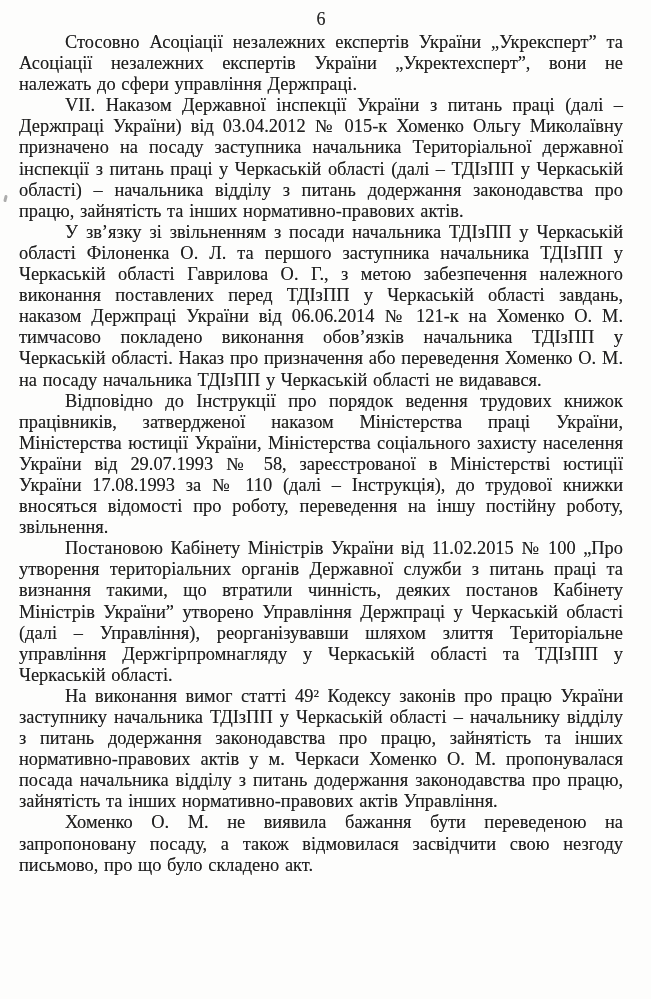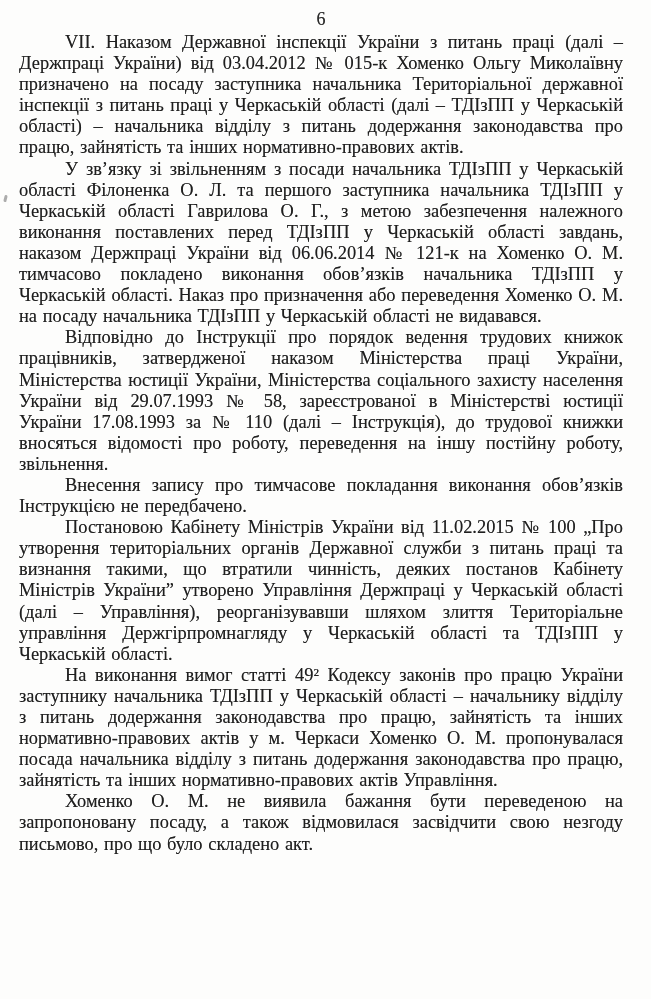--- a/index.html
+++ b/index.html
@@ -62,21 +62,21 @@
 </style>
 </head>
 <body>
 
 <div class="page">
   <div class="page-number">6</div>
 
   <div class="scan-artifact"></div>
 
   <div class="body-text">
+    <p>Стосовно Асоціації незалежних експертів України „Укрексперт” та Асоціації незалежних експертів України „Укректехсперт”, вони не належать до сфери управління Держпраці.</p>
     <p>VII. Наказом Державної інспекції України з питань праці (далі – Держпраці України) від 03.04.2012 № 015-к Хоменко Ольгу Миколаївну призначено на посаду заступника начальника Територіальної державної інспекції з питань праці у Черкаській області (далі – ТДІзПП у Черкаській області) – начальника відділу з питань додержання законодавства про працю, зайнятість та інших нормативно-правових актів.</p>
     <p>У зв’язку зі звільненням з посади начальника ТДІзПП у Черкаській області Філоненка О. Л. та першого заступника начальника ТДІзПП у Черкаській області Гаврилова О. Г., з метою забезпечення належного виконання поставлених перед ТДІзПП у Черкаській області завдань, наказом Держпраці України від 06.06.2014 № 121-к на Хоменко О. М. тимчасово покладено виконання обов’язків начальника ТДІзПП у Черкаській області. Наказ про призначення або переведення Хоменко О. М. на посаду начальника ТДІзПП у Черкаській області не видавався.</p>
     <p>Відповідно до Інструкції про порядок ведення трудових книжок працівників, затвердженої наказом Міністерства праці України, Міністерства юстиції України, Міністерства соціального захисту населення України від 29.07.1993 № 58, зареєстрованої в Міністерстві юстиції України 17.08.1993 за № 110 (далі – Інструкція), до трудової книжки вносяться відомості про роботу, переведення на іншу постійну роботу, звільнення.</p>
-    <p>Внесення запису про тимчасове покладання виконання обов’язків Інструкцією не передбачено.</p>
     <p>Постановою Кабінету Міністрів України від 11.02.2015 № 100 „Про утворення територіальних органів Державної служби з питань праці та визнання такими, що втратили чинність, деяких постанов Кабінету Міністрів України” утворено Управління Держпраці у Черкаській області (далі – Управління), реорганізувавши шляхом злиття Територіальне управління Держгірпромнагляду у Черкаській області та ТДІзПП у Черкаській області.</p>
     <p>На виконання вимог статті 49² Кодексу законів про працю України заступнику начальника ТДІзПП у Черкаській області – начальнику відділу з питань додержання законодавства про працю, зайнятість та інших нормативно-правових актів у м. Черкаси Хоменко О. М. пропонувалася посада начальника відділу з питань додержання законодавства про працю, зайнятість та інших нормативно-правових актів Управління.</p>
     <p>Хоменко О. М. не виявила бажання бути переведеною на запропоновану посаду, а також відмовилася засвідчити свою незгоду письмово, про що було складено акт.</p>
   </div>
 </div>
 
 </body></html>

